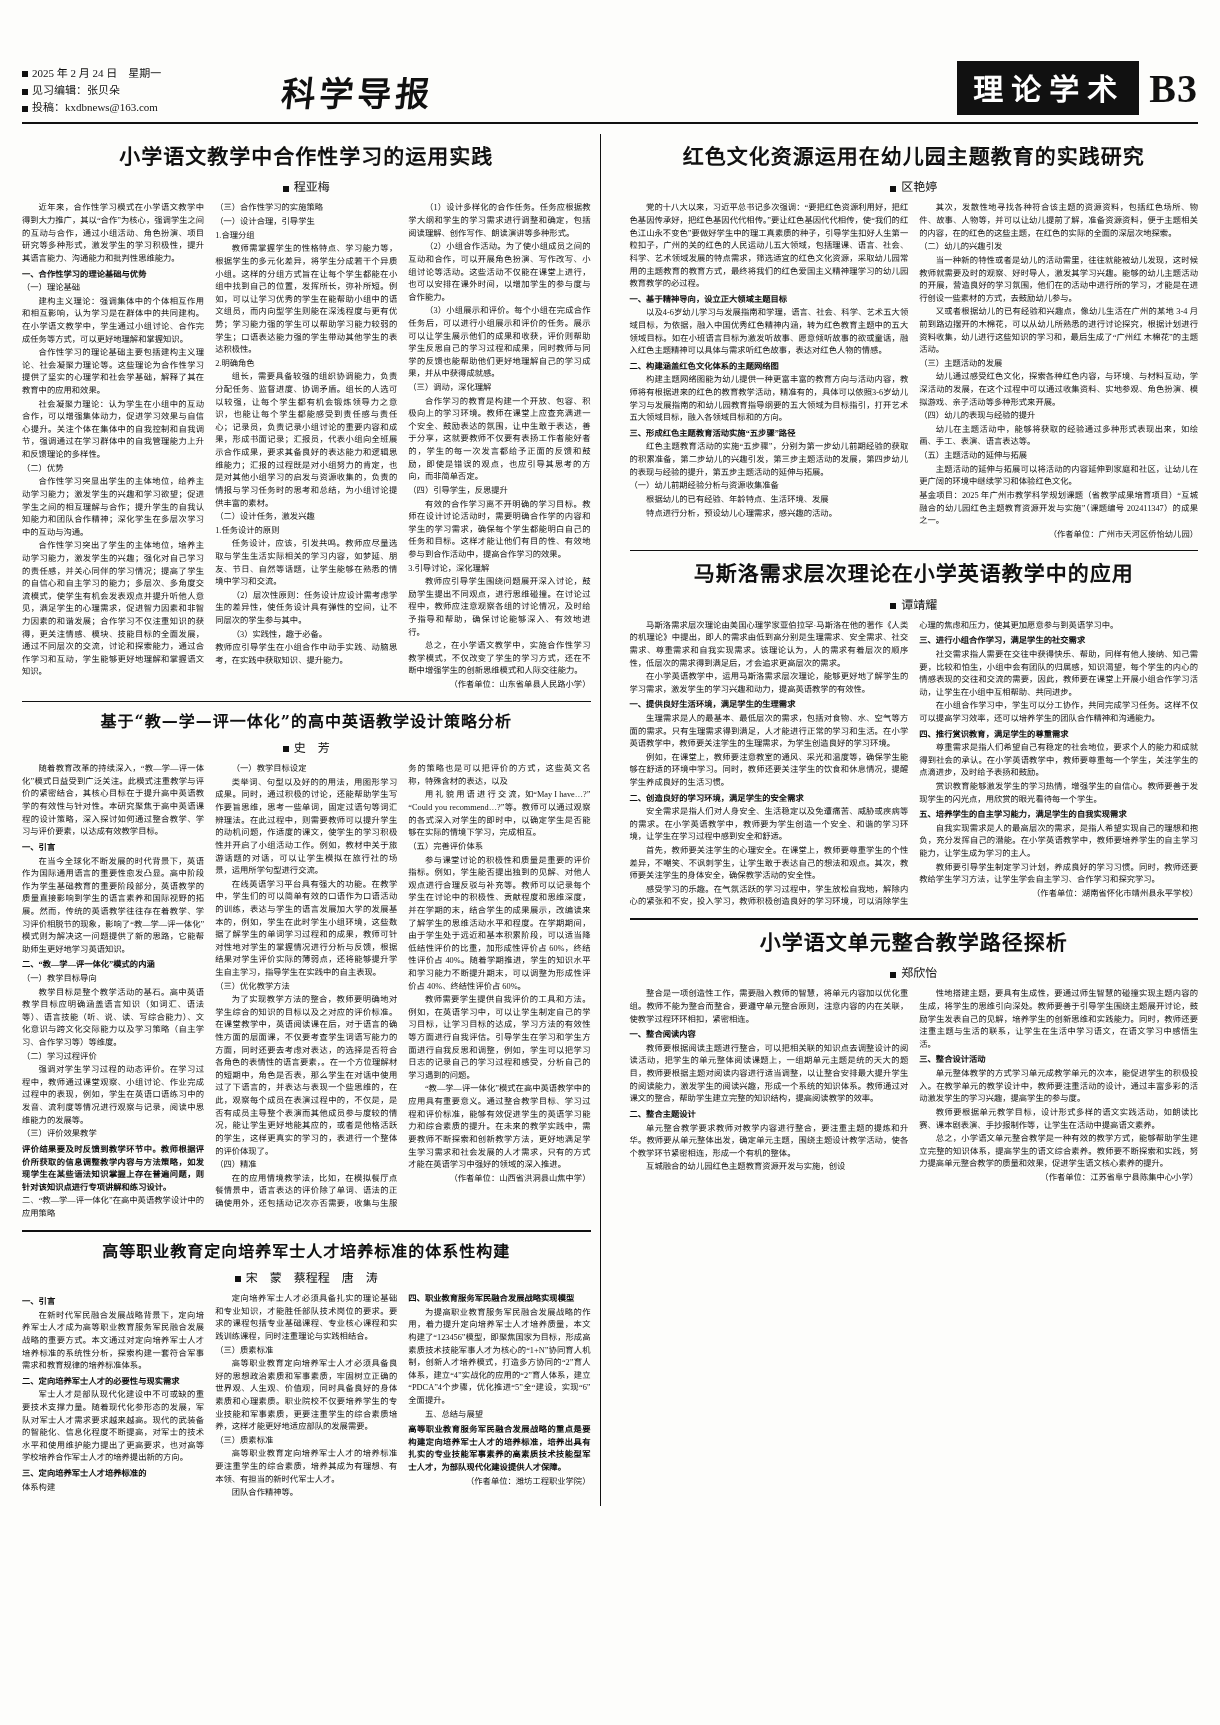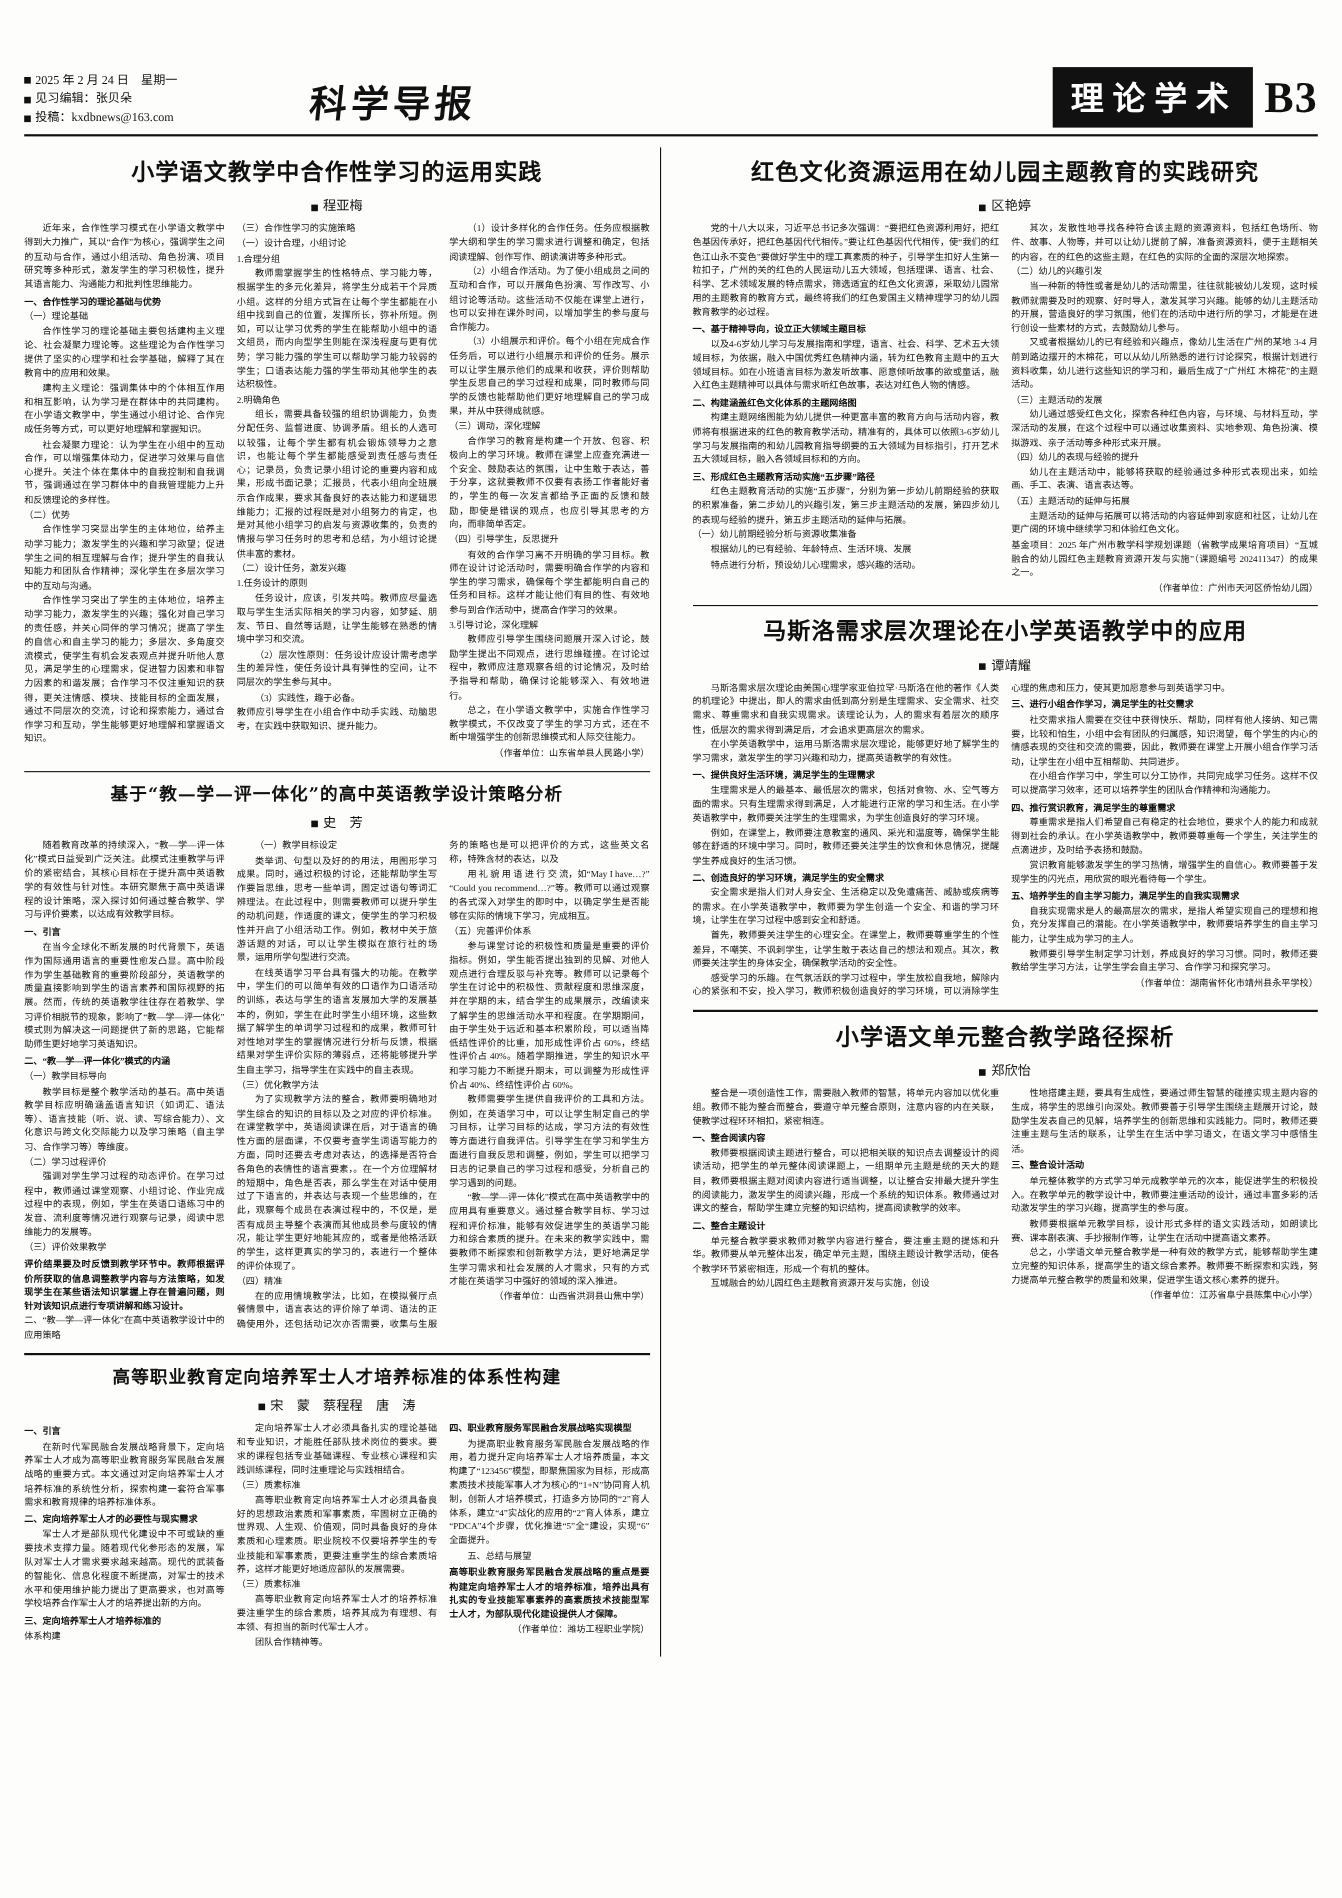--- a/index.html
+++ b/index.html
@@ -54,21 +54,21 @@
     align-items:center;
     gap:10px;
   }
   .mast-badge{
     background:#111;
     color:#fff;
     font-size:30px;
     font-weight:bold;
     letter-spacing:8px;
     padding:4px 14px 6px 16px;
-    font-family:Liberation Mono, monospace;
+    font-family:Liberation Sans, sans-serif;
   }
   .mast-page{
     font-size:40px;
     font-weight:bold;
     font-family:"Liberation Serif", serif;
     letter-spacing:1px;
   }
   
   .body-wrap{
     display:flex;
@@ -161,28 +161,28 @@
 
     <div class="col-left">
 
       <div class="article">
         <div class="art-title">小学语文教学中合作性学习的运用实践</div>
         <div class="art-author">程亚梅</div>
         <div class="cols3">
           <p>近年来，合作性学习模式在小学语文教学中得到大力推广，其以“合作”为核心，强调学生之间的互动与合作，通过小组活动、角色扮演、项目研究等多种形式，激发学生的学习积极性，提升其语言能力、沟通能力和批判性思维能力。</p>
           <p class="h">一、合作性学习的理论基础与优势</p>
           <p class="sub">（一）理论基础</p>
+          <p>建构主义理论：强调集体中的个体相互作用和相互影响，认为学习是在群体中的共同建构。在小学语文教学中，学生通过小组讨论、合作完成任务等方式，可以更好地理解和掌握知识。</p>
           <p>合作性学习的理论基础主要包括建构主义理论、社会凝聚力理论等。这些理论为合作性学习提供了坚实的心理学和社会学基础，解释了其在教育中的应用和效果。</p>
-          <p>建构主义理论：强调集体中的个体相互作用和相互影响，认为学习是在群体中的共同建构。在小学语文教学中，学生通过小组讨论、合作完成任务等方式，可以更好地理解和掌握知识。</p>
           <p>社会凝聚力理论：认为学生在小组中的互动合作，可以增强集体动力，促进学习效果与自信心提升。关注个体在集体中的自我控制和自我调节，强调通过在学习群体中的自我管理能力上升和反馈理论的多样性。</p>
           <p class="sub">（二）优势</p>
           <p>合作性学习突显出学生的主体地位，给养主动学习能力；激发学生的兴趣和学习欲望；促进学生之间的相互理解与合作；提升学生的自我认知能力和团队合作精神；深化学生在多层次学习中的互动与沟通。</p>
           <p>合作性学习突出了学生的主体地位，培养主动学习能力，激发学生的兴趣；强化对自己学习的责任感，并关心同伴的学习情况；提高了学生的自信心和自主学习的能力；多层次、多角度交流模式，使学生有机会发表观点并提升听他人意见，满足学生的心理需求，促进智力因素和非智力因素的和谐发展；合作学习不仅注重知识的获得，更关注情感、模块、技能目标的全面发展，通过不同层次的交流，讨论和探索能力，通过合作学习和互动，学生能够更好地理解和掌握语文知识。</p>
           <p class="sub">（三）合作性学习的实施策略</p>
-          <p class="sub">（一）设计合理，小组讨论</p>
+          <p class="sub">（一）设计合理，引导学生</p>
           <p class="sub">1.合理分组</p>
           <p>教师需掌握学生的性格特点、学习能力等，根据学生的多元化差异，将学生分成若干个异质小组。这样的分组方式旨在让每个学生都能在小组中找到自己的位置，发挥所长，弥补所短。例如，可以让学习优秀的学生在能帮助小组中的语文组员，而内向型学生则能在深浅程度与更有优势；学习能力强的学生可以帮助学习能力较弱的学生；口语表达能力强的学生带动其他学生的表达积极性。</p>
           <p class="sub">2.明确角色</p>
           <p>组长，需要具备较强的组织协调能力，负责分配任务、监督进度、协调矛盾。组长的人选可以较强，让每个学生都有机会锻炼领导力之意识，也能让每个学生都能感受到责任感与责任心；记录员，负责记录小组讨论的重要内容和成果，形成书面记录；汇报员，代表小组向全班展示合作成果，要求其备良好的表达能力和逻辑思维能力；汇报的过程既是对小组努力的肯定，也是对其他小组学习的启发与资源收集的，负责的情报与学习任务时的思考和总结，为小组讨论提供丰富的素材。</p>
           <p class="sub">（二）设计任务，激发兴趣</p>
           <p class="sub">1.任务设计的原则</p>
           <p>任务设计，应该，引发共鸣。教师应尽量选取与学生生活实际相关的学习内容，如梦延、朋友、节日、自然等话题，让学生能够在熟悉的情境中学习和交流。</p>
           <p>（2）层次性原则：任务设计应设计需考虑学生的差异性，使任务设计具有弹性的空间，让不同层次的学生参与其中。</p>
           <p>（3）实践性，趣于必备。</p>
           <p class="sub">教师应引导学生在小组合作中动手实践、动脑思考，在实践中获取知识、提升能力。</p>

